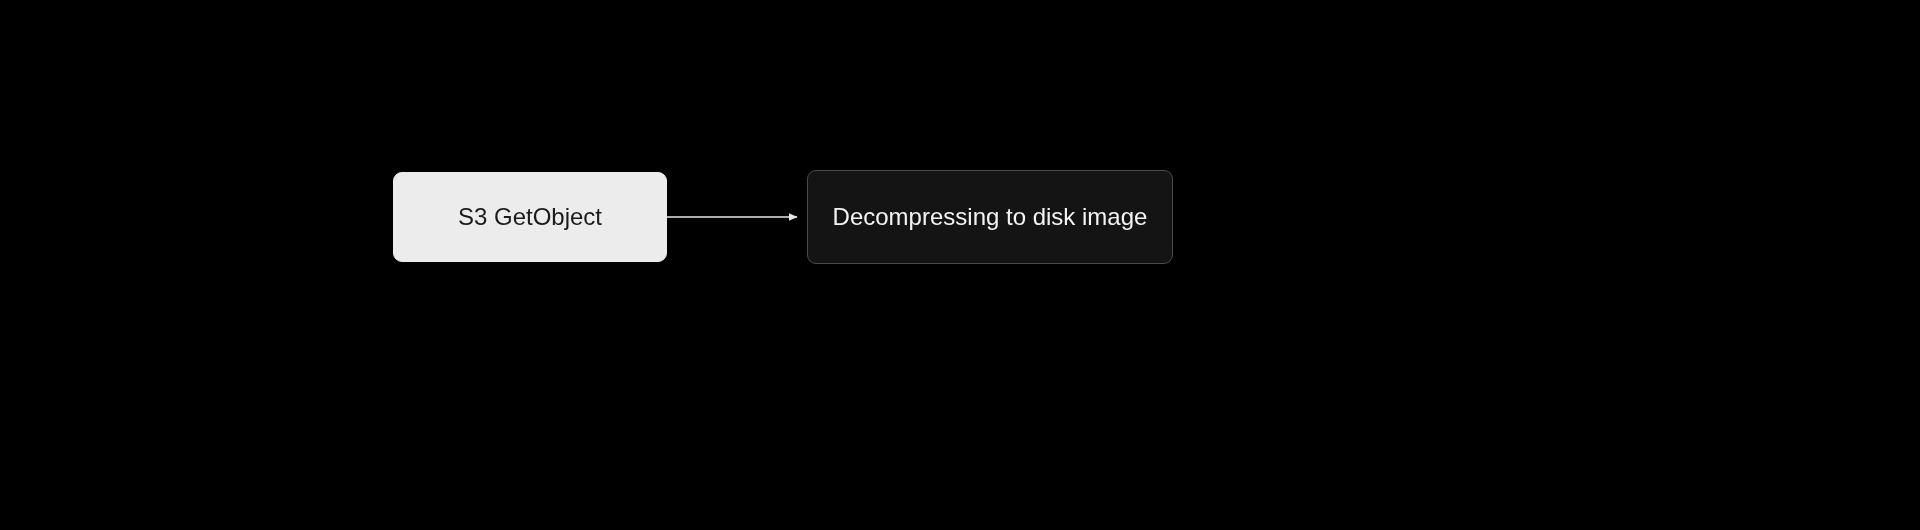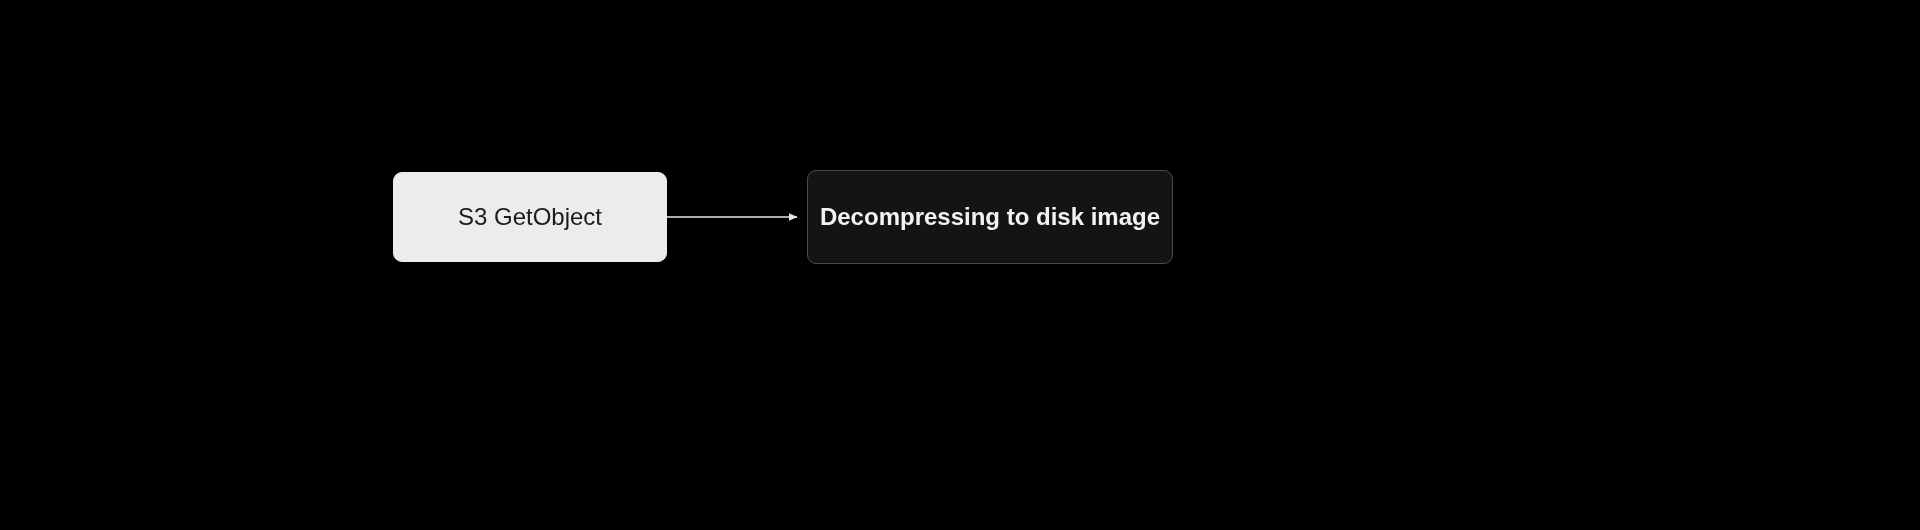--- a/index.html
+++ b/index.html
@@ -63,21 +63,21 @@
   
   #node-decompressing {
     left: 807px;
     top: 170px;
     width: 366px;
     height: 94px;
     background: #141414;
     border: 1px solid #4a4a4a;
     color: #f3f3f3;
     font-size: 24px;
-    font-weight: 700;
+    font-weight: 400;
   }
 
   .edge-svg {
     position: absolute;
     left: 0;
     top: 0;
     width: 1920px;
     height: 530px;
     pointer-events: none;
     overflow: visible;

